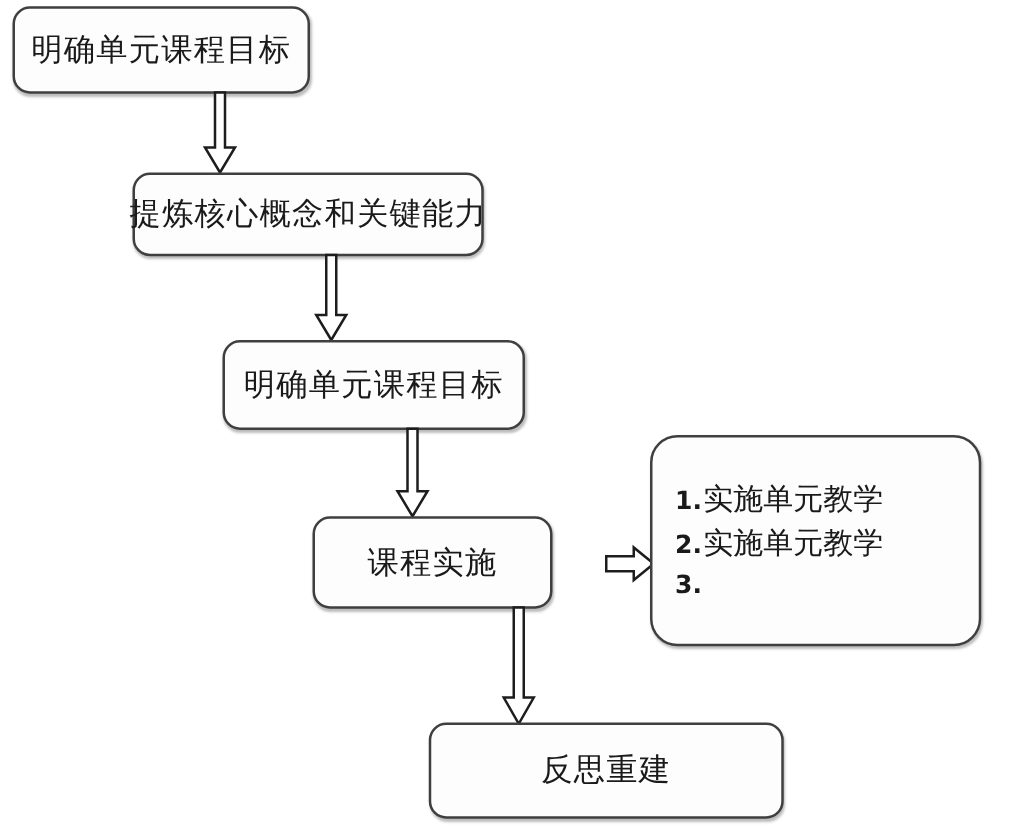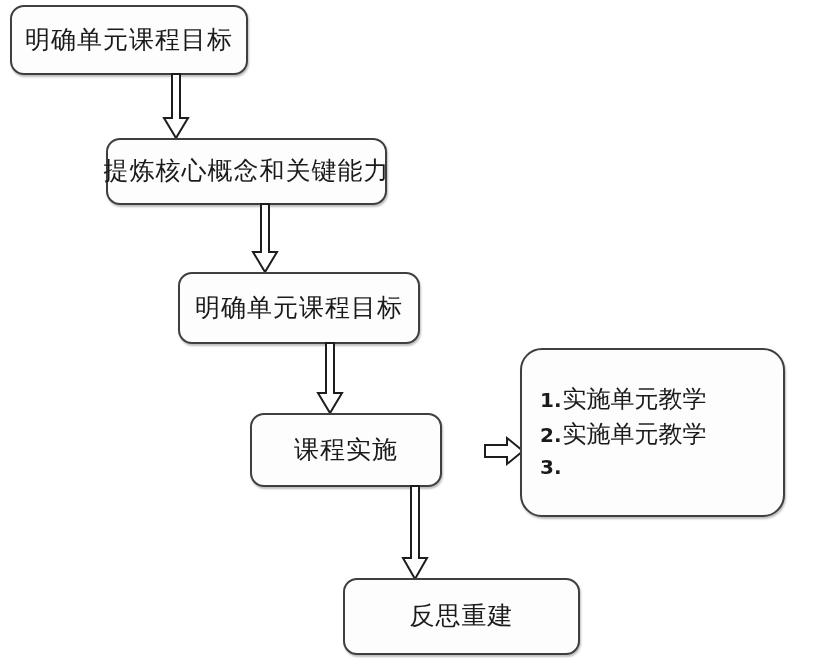--- a/index.html
+++ b/index.html
@@ -35,21 +35,21 @@
     letter-spacing: 1px;
     white-space: nowrap;
     font-weight: 400;
   }
 
   
   #node-objective   { left: 10px;  top: 5px;   width: 238px; height: 70px; }
   #node-concepts    { left: 106px; top: 138px; width: 281px; height: 67px; }
   #node-integrate   { left: 178px; top: 272px; width: 242px; height: 72px; }
   #node-implement   { left: 250px; top: 413px; width: 192px; height: 74px; }
-  #node-reflect     { left: 343px; top: 578px; width: 237px; height: 77px; }
+  #node-reflect     { left: 343px; top: 578px; width: 284px; height: 77px; }
 
   #node-steps {
     left: 520px;
     top: 348px;
     width: 265px;
     height: 169px;
     border-radius: 22px;
     align-items: center;
     justify-content: flex-start;
     padding-left: 18px;

